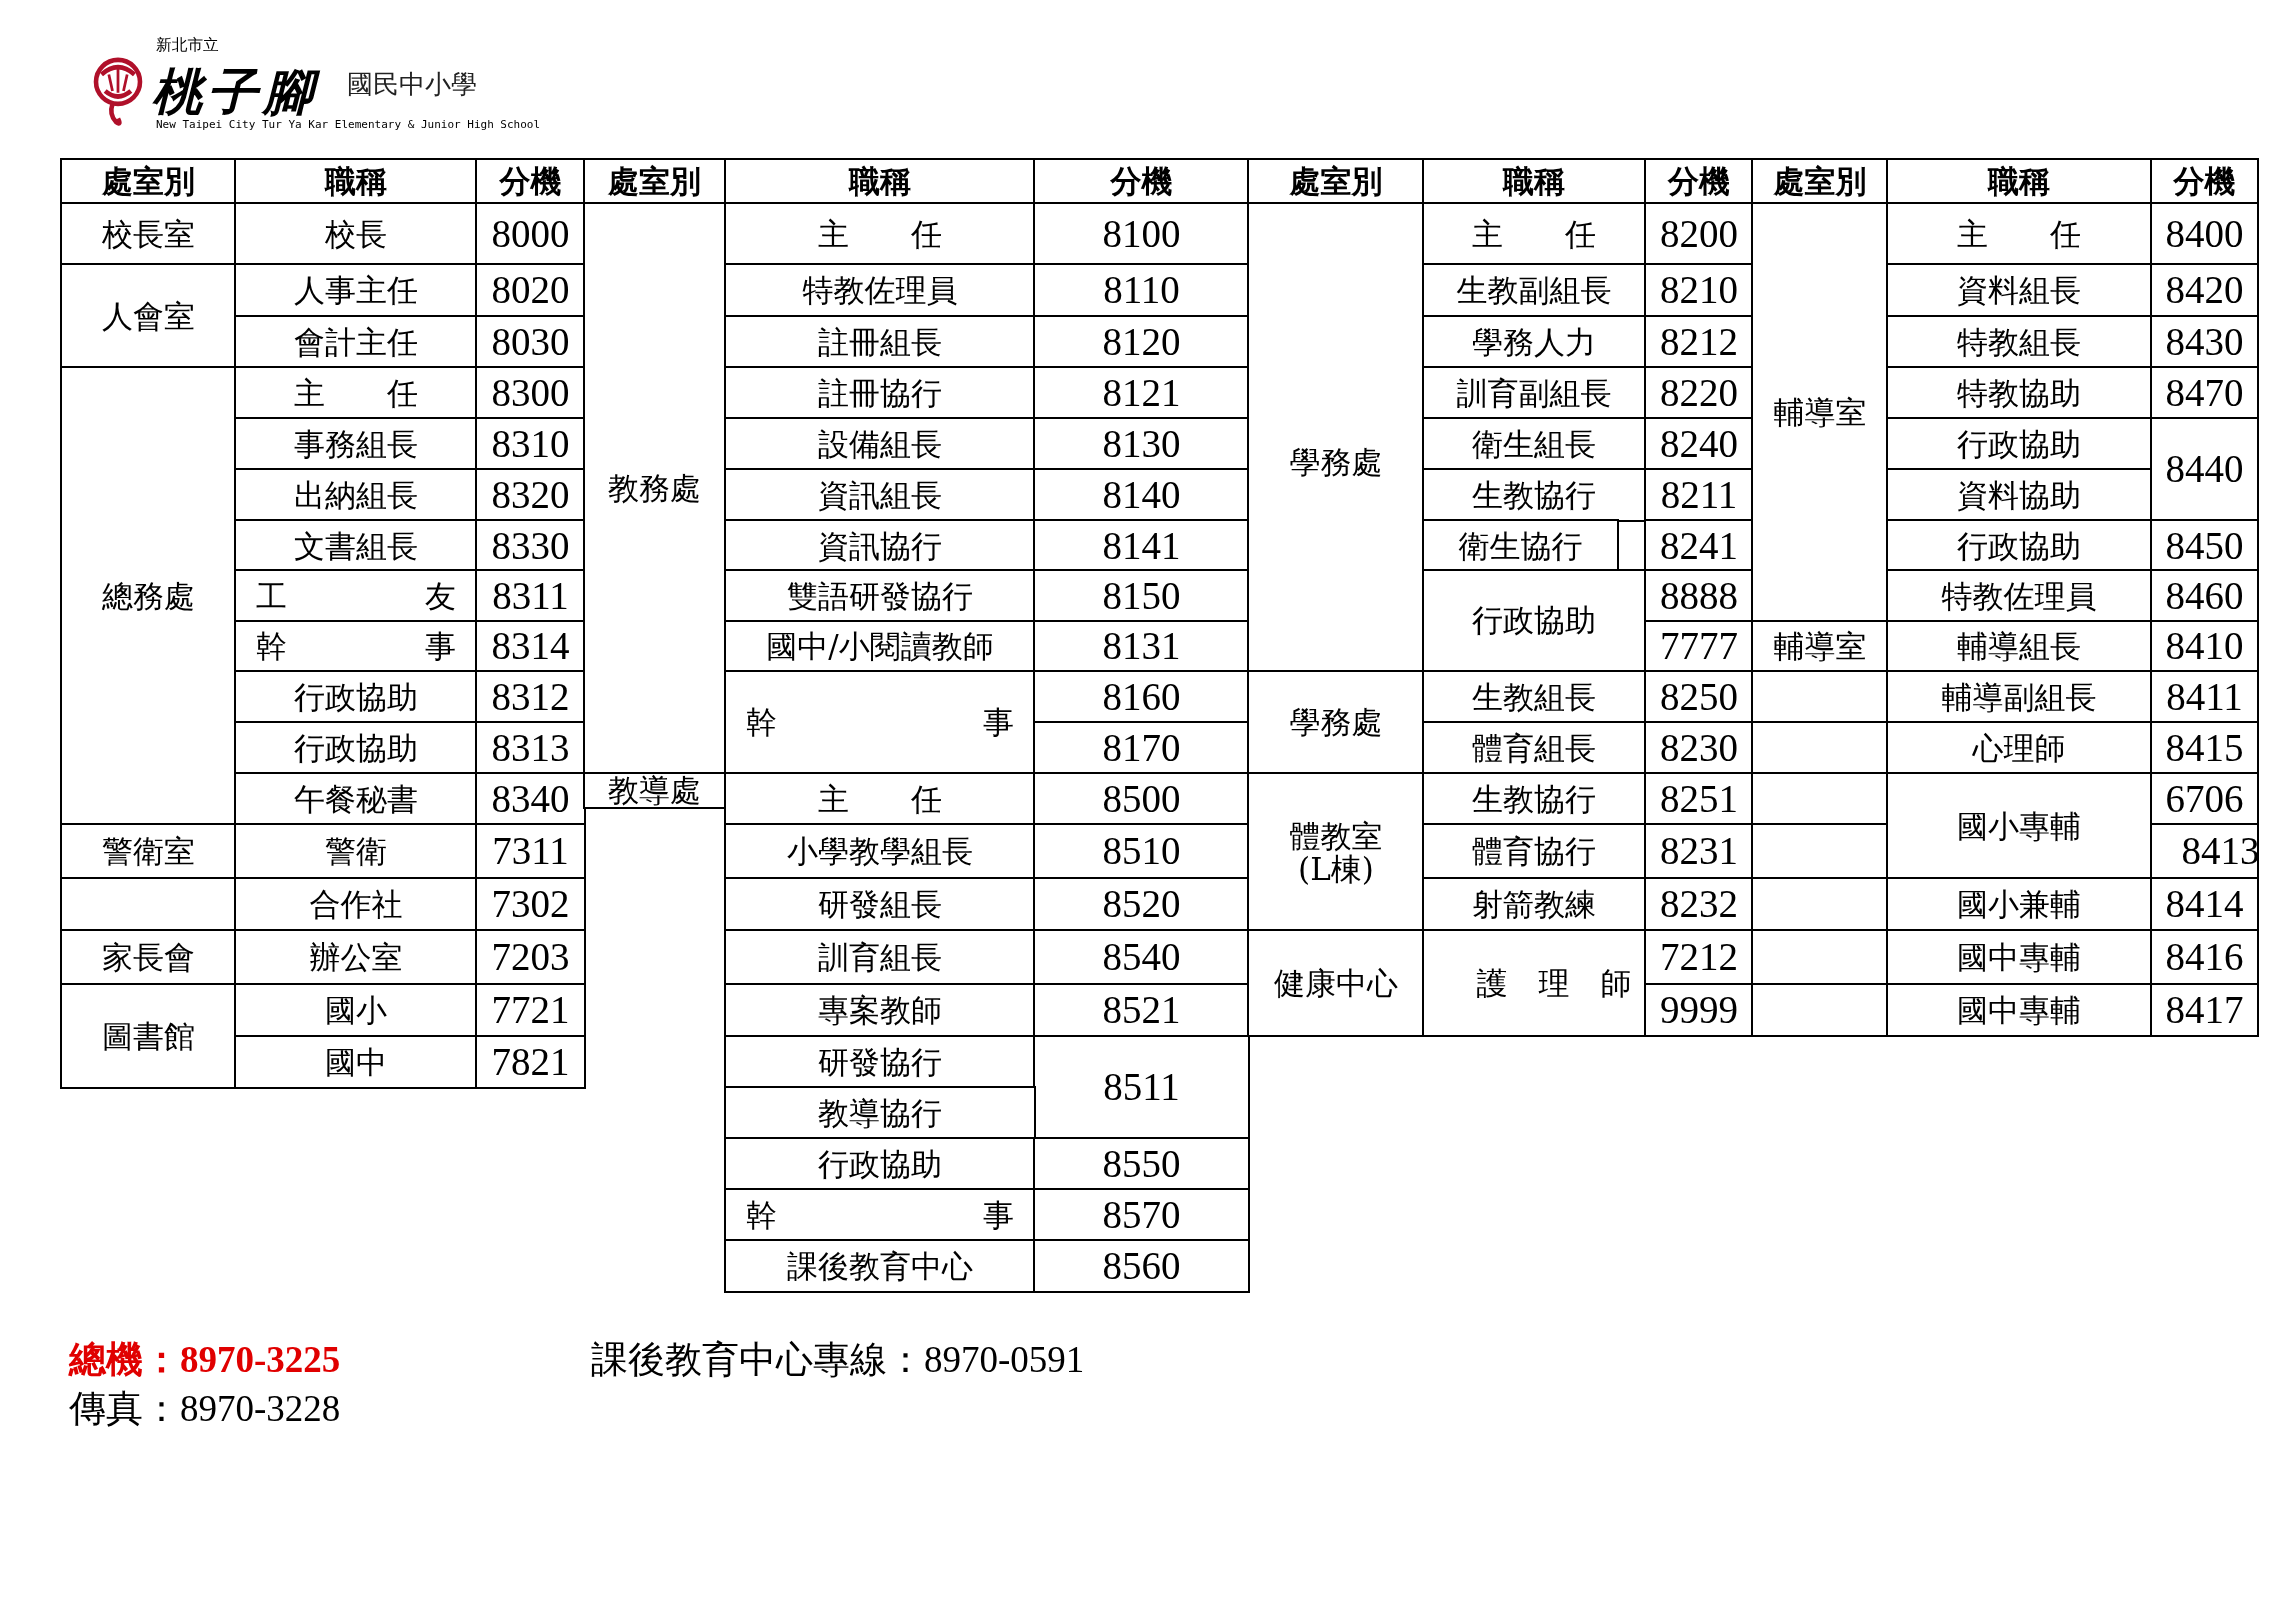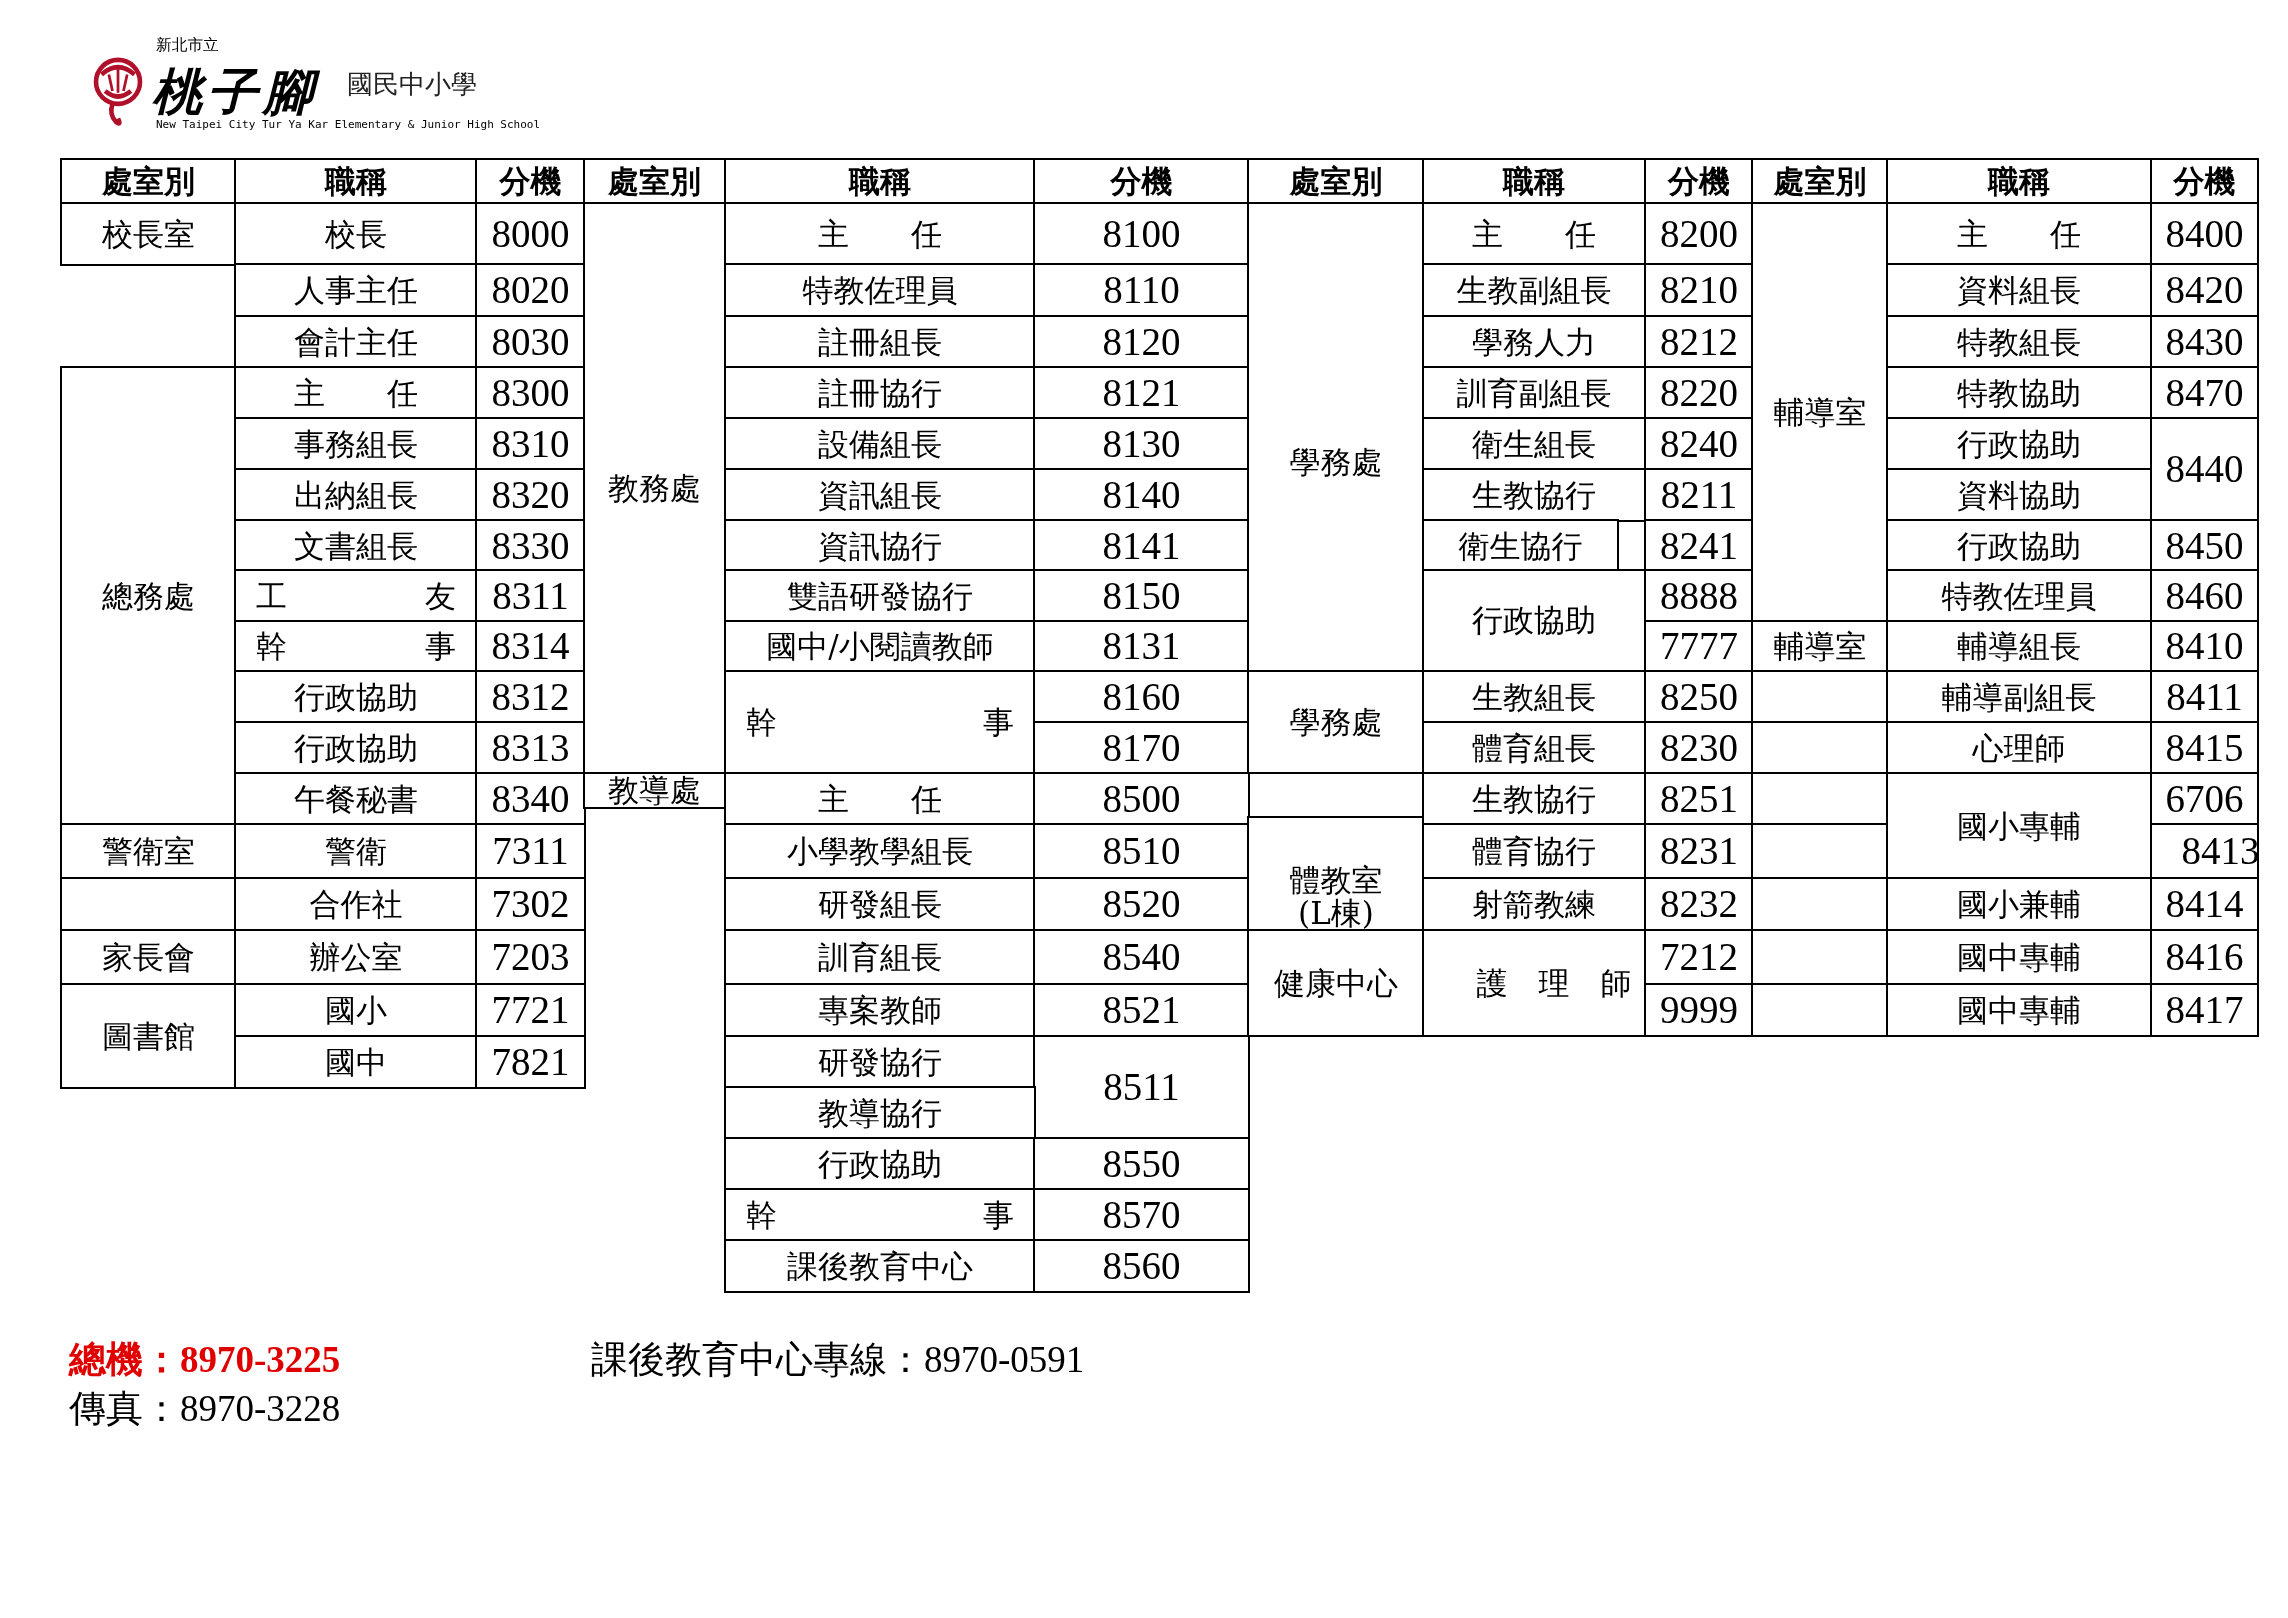--- a/index.html
+++ b/index.html
@@ -46,20 +46,21 @@
     <div class="cell head" style="left: 1033px; top: 158px; width: 217px; height: 47px;">分機</div>
     <div class="cell head" style="left: 1247px; top: 158px; width: 178px; height: 47px;">處室別</div>
     <div class="cell head" style="left: 1422px; top: 158px; width: 224px; height: 47px;">職稱</div>
     <div class="cell head" style="left: 1644px; top: 158px; width: 110px; height: 47px;">分機</div>
     <div class="cell head" style="left: 1751px; top: 158px; width: 138px; height: 47px;">處室別</div>
     <div class="cell head" style="left: 1886px; top: 158px; width: 266px; height: 47px;">職稱</div>
     <div class="cell head" style="left: 2150px; top: 158px; width: 109px; height: 47px;">分機</div>
     <div class="cell " style="left: 60px; top: 202px; width: 177px; height: 64px;">校長室</div>
     <div class="cell " style="left: 234px; top: 202px; width: 244px; height: 64px;">校長</div>
     <div class="cell num" style="left: 475px; top: 202px; width: 111px; height: 64px;">8000</div>
+    <div class="cell " style="left: 60px; top: 263px; width: 177px; height: 106px;">人會室</div>
     <div class="cell " style="left: 234px; top: 263px; width: 244px; height: 54px;">人事主任</div>
     <div class="cell num" style="left: 475px; top: 263px; width: 111px; height: 54px;">8020</div>
     <div class="cell " style="left: 234px; top: 315px; width: 244px; height: 54px;">會計主任</div>
     <div class="cell num" style="left: 475px; top: 315px; width: 111px; height: 54px;">8030</div>
     <div class="cell " style="left: 60px; top: 366px; width: 177px; height: 460px;">總務處</div>
     <div class="cell " style="left: 234px; top: 366px; width: 244px; height: 54px;">主　　任</div>
     <div class="cell num" style="left: 475px; top: 366px; width: 111px; height: 54px;">8300</div>
     <div class="cell " style="left: 234px; top: 417px; width: 244px; height: 54px;">事務組長</div>
     <div class="cell num" style="left: 475px; top: 417px; width: 111px; height: 54px;">8310</div>
     <div class="cell " style="left: 234px; top: 468px; width: 244px; height: 54px;">出納組長</div>
@@ -148,21 +149,21 @@
     <div class="cell " style="left: 1422px; top: 519px; width: 197px; height: 54px;">衛生協行</div>
     <div class="cell num" style="left: 1644px; top: 519px; width: 110px; height: 54px;">8241</div>
     <div class="cell " style="left: 1422px; top: 569px; width: 224px; height: 103px;">行政協助</div>
     <div class="cell num" style="left: 1644px; top: 569px; width: 110px; height: 54px;">8888</div>
     <div class="cell num" style="left: 1644px; top: 620px; width: 110px; height: 53px;">7777</div>
     <div class="cell " style="left: 1247px; top: 670px; width: 178px; height: 104px;">學務處</div>
     <div class="cell " style="left: 1422px; top: 670px; width: 224px; height: 54px;">生教組長</div>
     <div class="cell num" style="left: 1644px; top: 670px; width: 110px; height: 54px;">8250</div>
     <div class="cell " style="left: 1422px; top: 721px; width: 224px; height: 54px;">體育組長</div>
     <div class="cell num" style="left: 1644px; top: 721px; width: 110px; height: 54px;">8230</div>
-    <div class="cell " style="left: 1247px; top: 816px; width: 178px; height: 161px;">體教室
+    <div class="cell " style="left: 1247px; top: 772px; width: 178px; height: 161px;">體教室
 (L棟)</div>
     <div class="cell " style="left: 1422px; top: 772px; width: 224px; height: 54px;">生教協行</div>
     <div class="cell num" style="left: 1644px; top: 772px; width: 110px; height: 54px;">8251</div>
     <div class="cell " style="left: 1422px; top: 823px; width: 224px; height: 56px;">體育協行</div>
     <div class="cell num" style="left: 1644px; top: 823px; width: 110px; height: 56px;">8231</div>
     <div class="cell " style="left: 1422px; top: 877px; width: 224px; height: 55px;">射箭教練</div>
     <div class="cell num" style="left: 1644px; top: 877px; width: 110px; height: 55px;">8232</div>
     <div class="cell " style="left: 1247px; top: 929px; width: 178px; height: 108px;">健康中心</div>
     <div class="cell " style="left: 1422px; top: 929px; width: 224px; height: 108px; padding-left: 40px;">護　理　師</div>
     <div class="cell num" style="left: 1644px; top: 929px; width: 110px; height: 56px;">7212</div>

